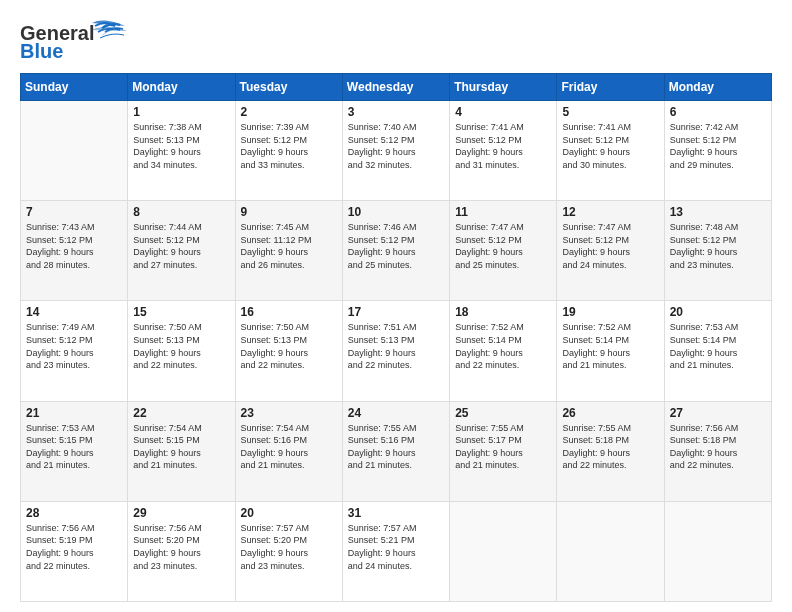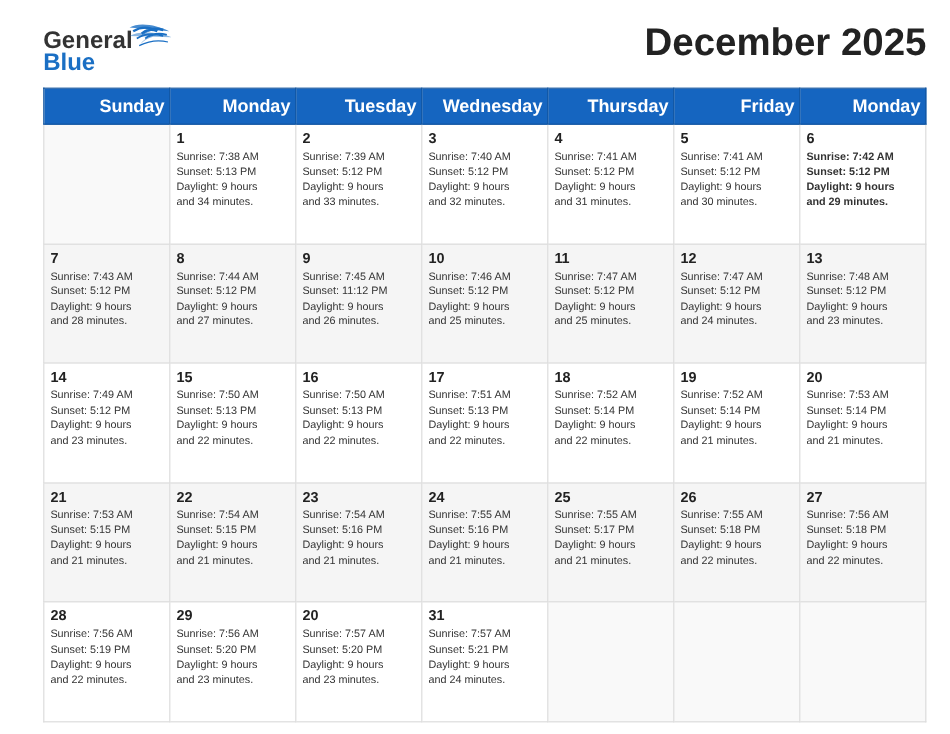--- a/index.html
+++ b/index.html
@@ -6,21 +6,21 @@
     body {
       width: 792px;
       height: 612px;
       font-family: Arial, sans-serif;
       background: #fff;
       overflow: hidden;
     }
     .page {
       width: 792px;
       height: 612px;
-      padding: 18px 20px 10px 36px;
+      padding: 18px 20px 10px 20px;
       display: flex;
       flex-direction: column;
     }
     .header {
       display: flex;
       justify-content: space-between;
       align-items: flex-start;
       margin-bottom: 10px;
     }
     .title-block {
@@ -40,24 +40,24 @@
     .calendar {
       flex: 1;
       border: 1px solid #ccc;
       border-collapse: collapse;
       width: 100%;
       table-layout: fixed;
     }
     .calendar thead tr th {
       background: #1565c0;
       color: #fff;
-      font-size: 15px;
+      font-size: 12px;
       font-weight: bold;
       padding: 6px 4px;
-      text-align: right;
+      text-align: left;
       border: 1px solid #1255a0;
     }
     .calendar tbody tr td {
       vertical-align: top;
       padding: 4px 5px;
       border: 1px solid #ddd;
       font-size: 9.5px;
       color: #333;
       height: 80px;
       background: #fff;
@@ -105,21 +105,20 @@
           <path d="M75 8 Q85 2 95 8 Q88 5 82 10 Q90 4 100 7" stroke="#1a6fc4" stroke-width="2" fill="none"></path>
           <path d="M78 14 Q88 8 100 12 Q92 9 85 14 Q93 8 103 11" stroke="#1a6fc4" stroke-width="1.5" fill="none"></path>
           <path d="M80 20 Q92 14 104 17" stroke="#1a6fc4" stroke-width="1" fill="none"></path>
 
           <path d="M72 5 C80 0 95 3 105 8 C95 5 85 8 80 14 C85 6 95 4 105 8Z" fill="#1a6fc4" opacity="0.8"></path>
           <path d="M72 12 C80 7 97 9 107 13 C97 10 86 13 81 19 C86 11 97 9 107 13Z" fill="#1a6fc4" opacity="0.5"></path>
         </svg>
       </div>
     </div>
     <div class="title-block">
-      <h1>December 2025</h1>
     </div>
   </div>
 
   <table class="calendar">
     <thead>
       <tr>
 
       <th>Sunday</th>
           <th>Monday</th>
           <th>Tuesday</th>
@@ -162,21 +161,21 @@
           </td>
           <td>
             <span class="day-num">5</span>
             <div class="day-info" style="white-space: pre-line;">Sunrise: 7:41 AM
 Sunset: 5:12 PM
 Daylight: 9 hours
 and 30 minutes.</div>
           </td>
           <td>
             <span class="day-num">6</span>
-            <div class="day-info" style="white-space: pre-line; font-weight: bold;">Sunrise: 7:42 AM
+            <div class="day-info" style="white-space: pre-line;">Sunrise: 7:42 AM
 Sunset: 5:12 PM
 Daylight: 9 hours
 and 29 minutes.</div>
           </td>
         </tr>
         <tr>
           <td>
             <span class="day-num">7</span>
             <div class="day-info" style="white-space: pre-line;">Sunrise: 7:43 AM
 Sunset: 5:12 PM

